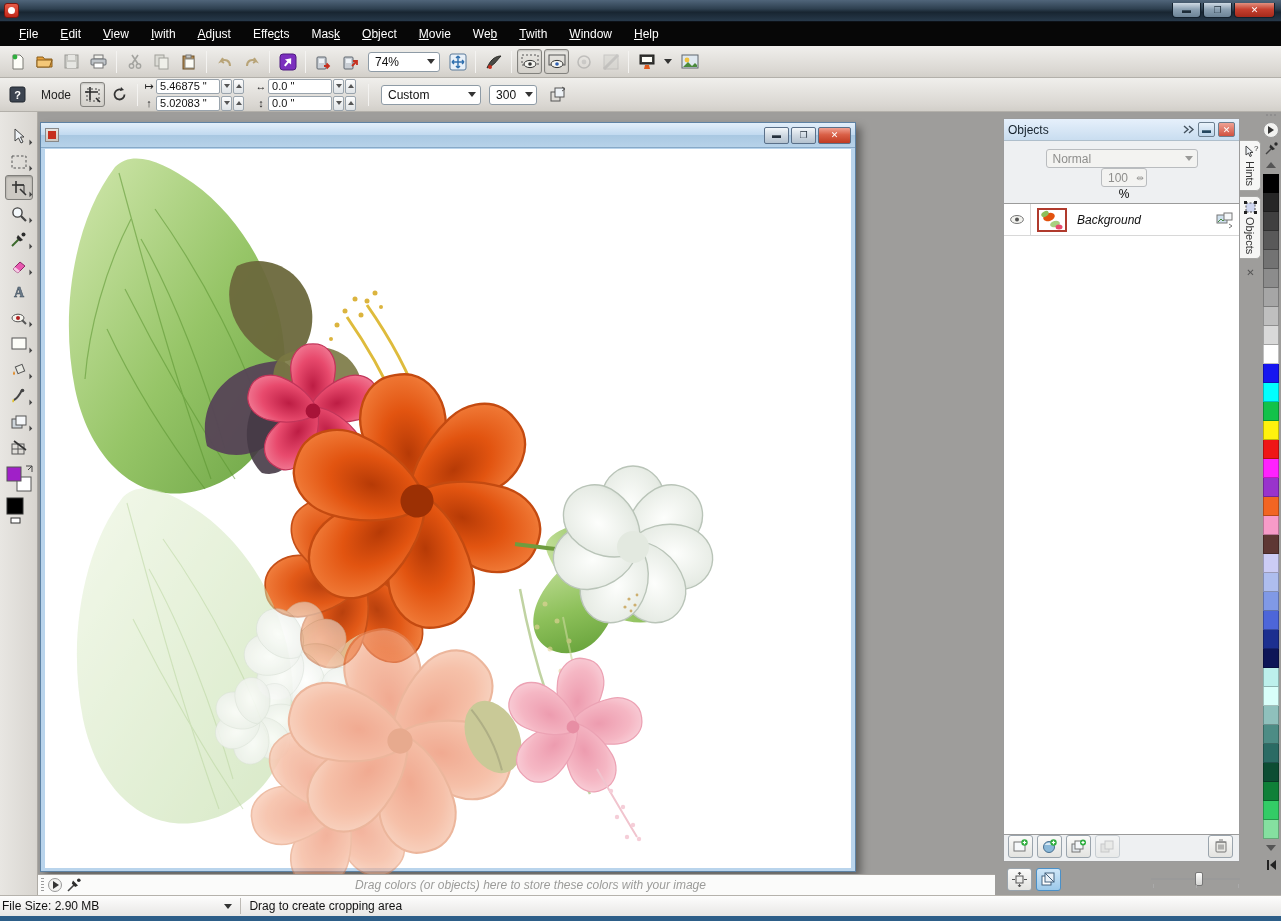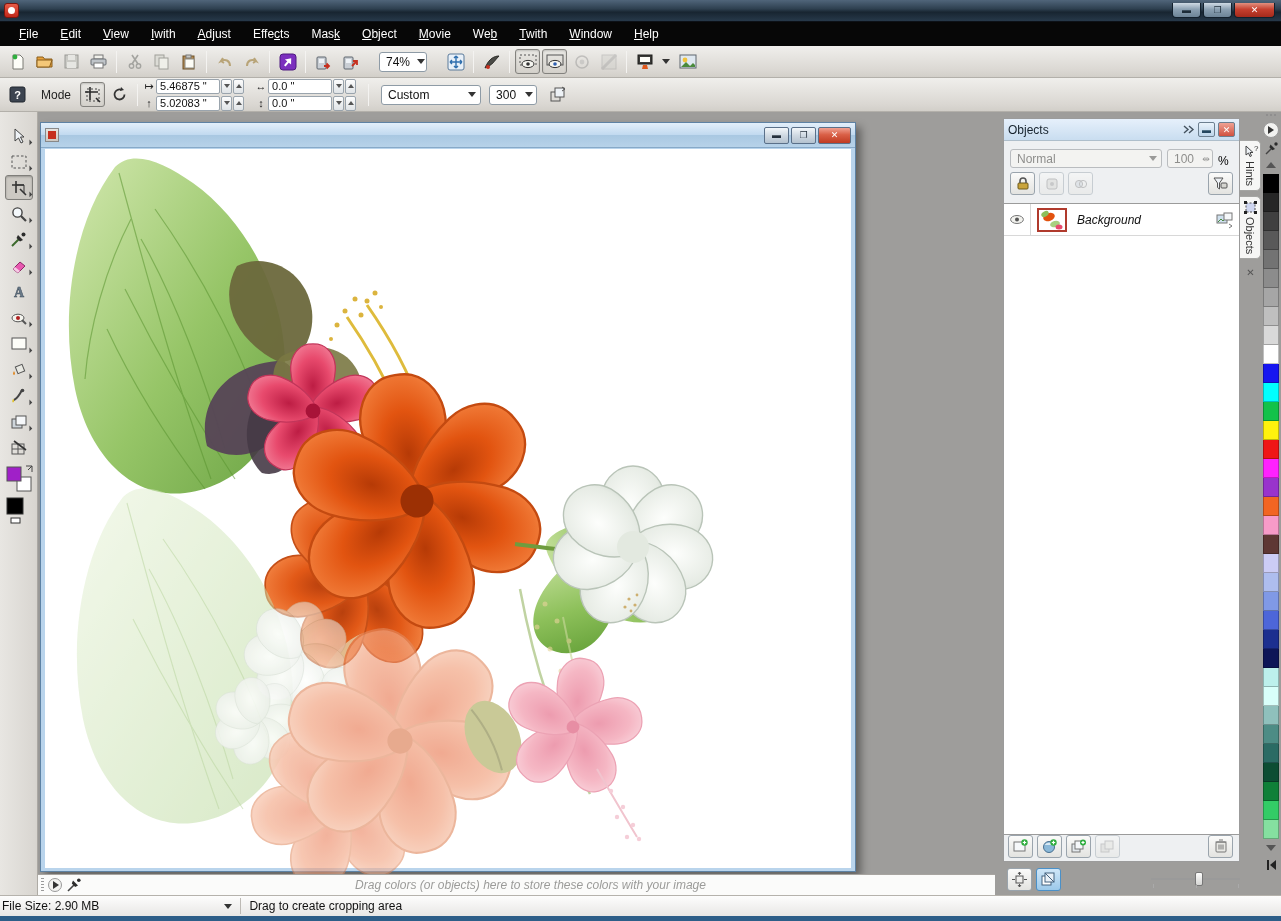--- a/index.html
+++ b/index.html
@@ -99,21 +99,21 @@
   
   #objects-panel { left:1003px; top:118px; width:237px; height:744px; background:#eef0f2;
     border:1px solid #9b9b9b; }
   #obj-header { height:22px; background:linear-gradient(#e6f0fb,#c9ddf0); border-bottom:1px solid #aebecb;
     display:flex; align-items:center; padding:0 4px; font-size:12px; color:#16222c; }
   #obj-header .hbtns { margin-left:auto; display:flex; align-items:center; }
   .hb { width:17px; height:15px; border:1px solid #6c7f90; border-radius:2px; margin-left:3px;
     display:flex; align-items:center; justify-content:center; font-size:9px; }
   .hb.minimize { background:linear-gradient(#eaf3fb,#bcd4ea); color:#24465f; }
   .hb.closep { background:linear-gradient(#efa193,#d05140); color:#fff; }
-  #obj-mode-row { display:flex; align-items:flex-end; margin:8px 6px 4px 6px; }
+  #obj-mode-row { display:flex; align-items:center; margin:8px 6px 4px 6px;flex-direction:column; }
   .combo.disabled { background:#f3f3f1; color:#8e8e8c; border-color:#b9bcbf; }
   #obj-lock-row { display:flex; align-items:center; margin:2px 6px 6px 6px; }
   .sqbtn { width:25px; height:23px; border:1px solid #9aa4ad; border-radius:3px; margin-right:4px;
     background:linear-gradient(#fbfbfa,#e3e3e0); display:flex; align-items:center; justify-content:center; }
   .sqbtn.disabled { opacity:.45; }
   #obj-list { background:#fff; border-top:1px solid #9b9b9b; border-bottom:1px solid #9b9b9b;
     position:absolute; left:0; top:84px; width:235px; height:632px; }
   #layer-row { display:flex; align-items:center; height:32px; border-bottom:1px solid #d8d8d8; }
   #eye-cell { width:27px; height:32px; border-right:1px solid #d8d8d8; display:flex; align-items:center; justify-content:center; }
   #layer-thumb { width:30px; height:24px; border:2px solid #b03a2d; background:#fff; margin-left:6px; }
@@ -265,21 +265,21 @@
         <path d="M9,12 h5 M11.5,9.5 l2.5,2.5 l-2.5,2.5" stroke="#c62f1e" stroke-width="1.8" fill="none"></path>
       </svg>
     </div>
   <div class="tbtn">
       <svg class="icon" width="17" height="16">
         <rect x="2" y="3" width="9" height="12" rx="1" fill="#c9ced4" stroke="#5f666e"></rect>
         <rect x="4" y="5" width="5" height="4" fill="#eef2f6"></rect>
         <path d="M10,12 l5,-5 M15,11 v-4 h-4" stroke="#c62f1e" stroke-width="1.8" fill="none"></path>
       </svg>
     </div>
-  <div class="combo" style="width:48px;margin:0 15px;">
+  <div class="combo" style="width:72px;margin:0 4px;">
     <span class="val">74%</span>
     <span class="drop">
         <span class="caret-down"></span>
       </span>
   </div>
   <div class="tbtn">
       <svg class="icon" width="18" height="18">
         <rect x="1" y="1" width="16" height="16" rx="2" fill="#e8f0f8" stroke="#5a7a9a"></rect>
         <path d="M9,3 v12 M3,9 h12 M9,3 l-2,2 M9,3 l2,2 M9,15 l-2,-2 M9,15 l2,-2 M3,9 l2,-2 M3,9 l2,2 M15,9 l-2,-2 M15,9 l-2,2" stroke="#2f6fae" stroke-width="1.4" fill="none"></path>
       </svg>

